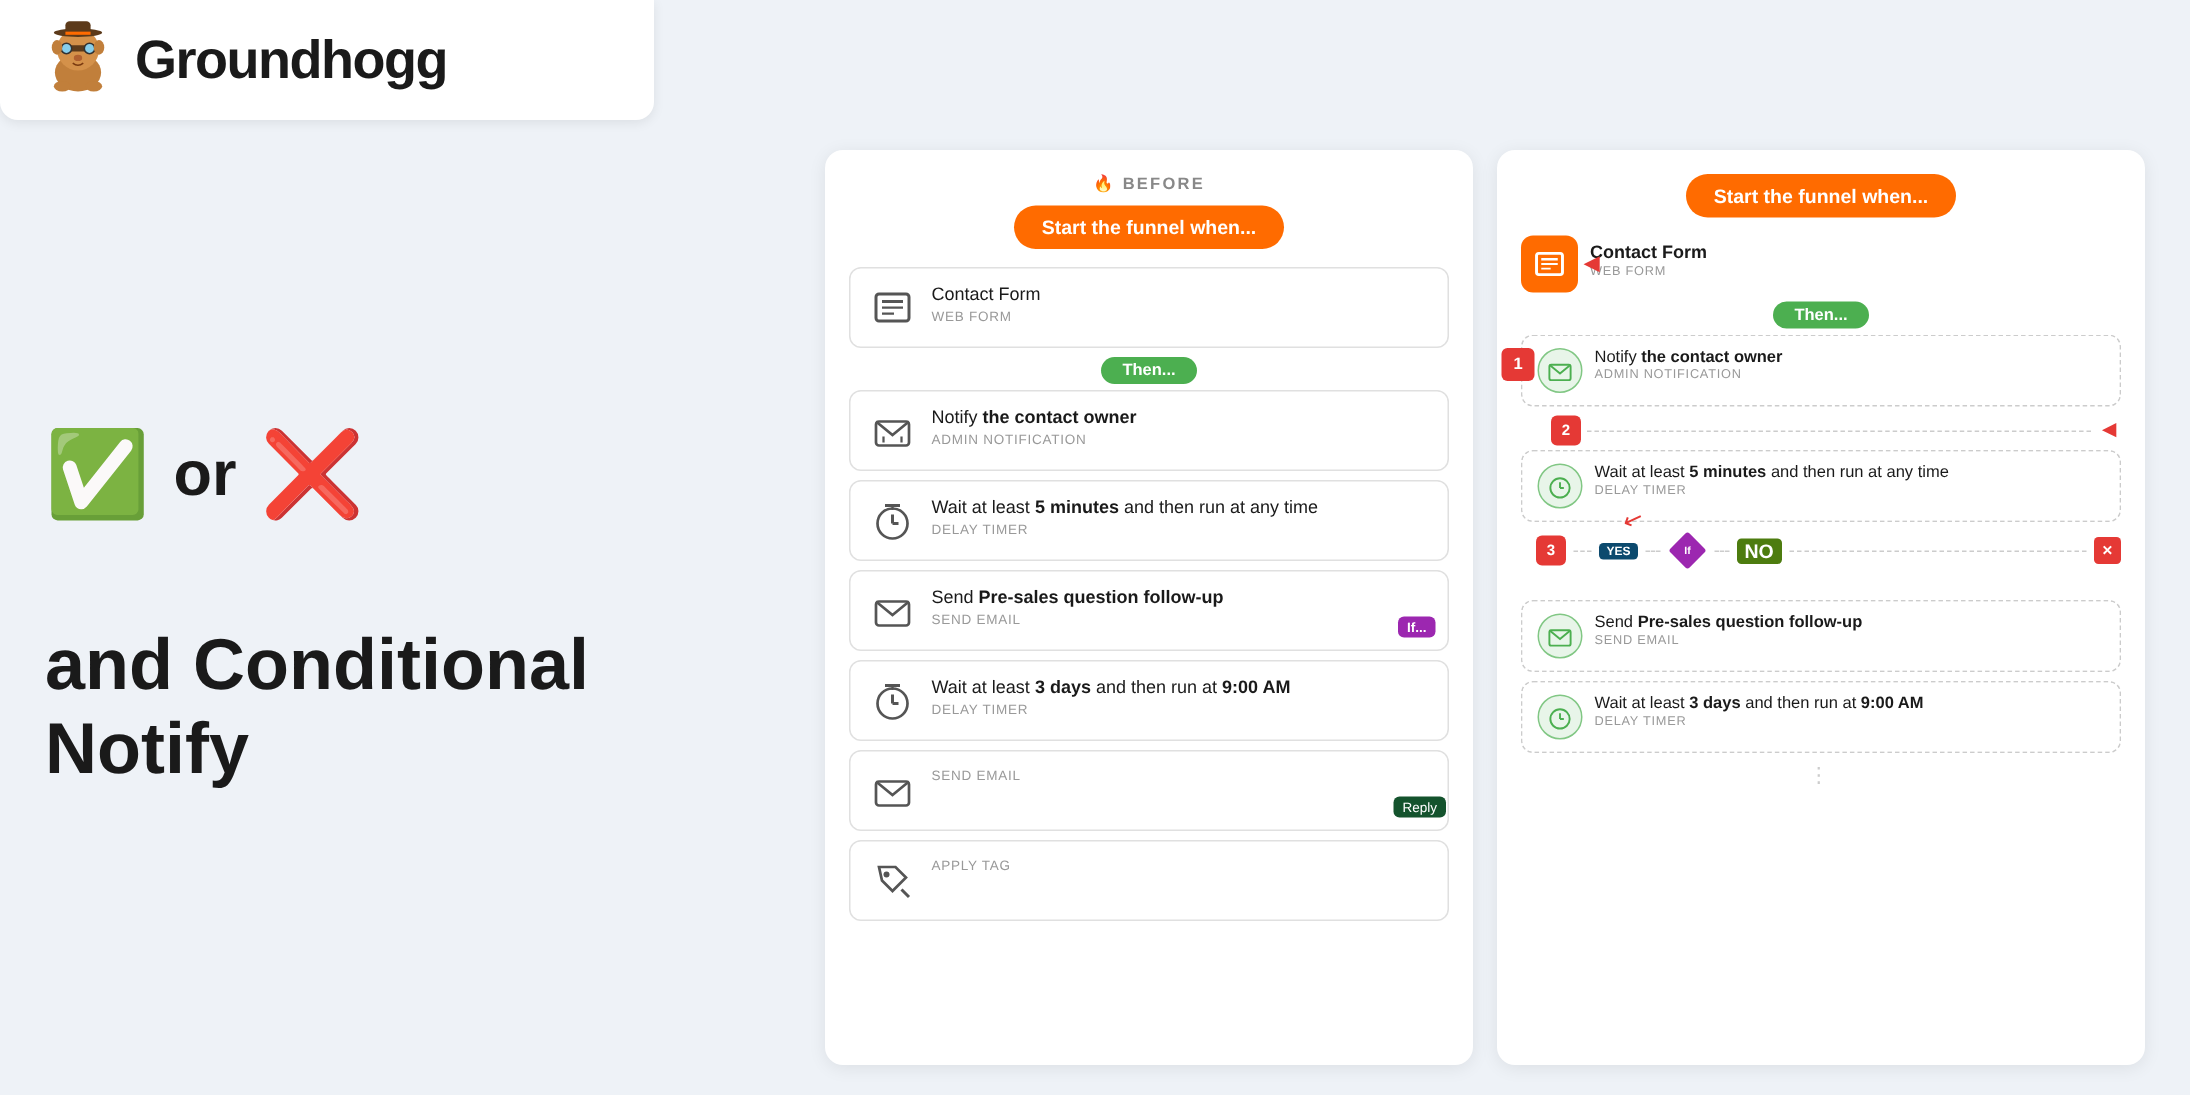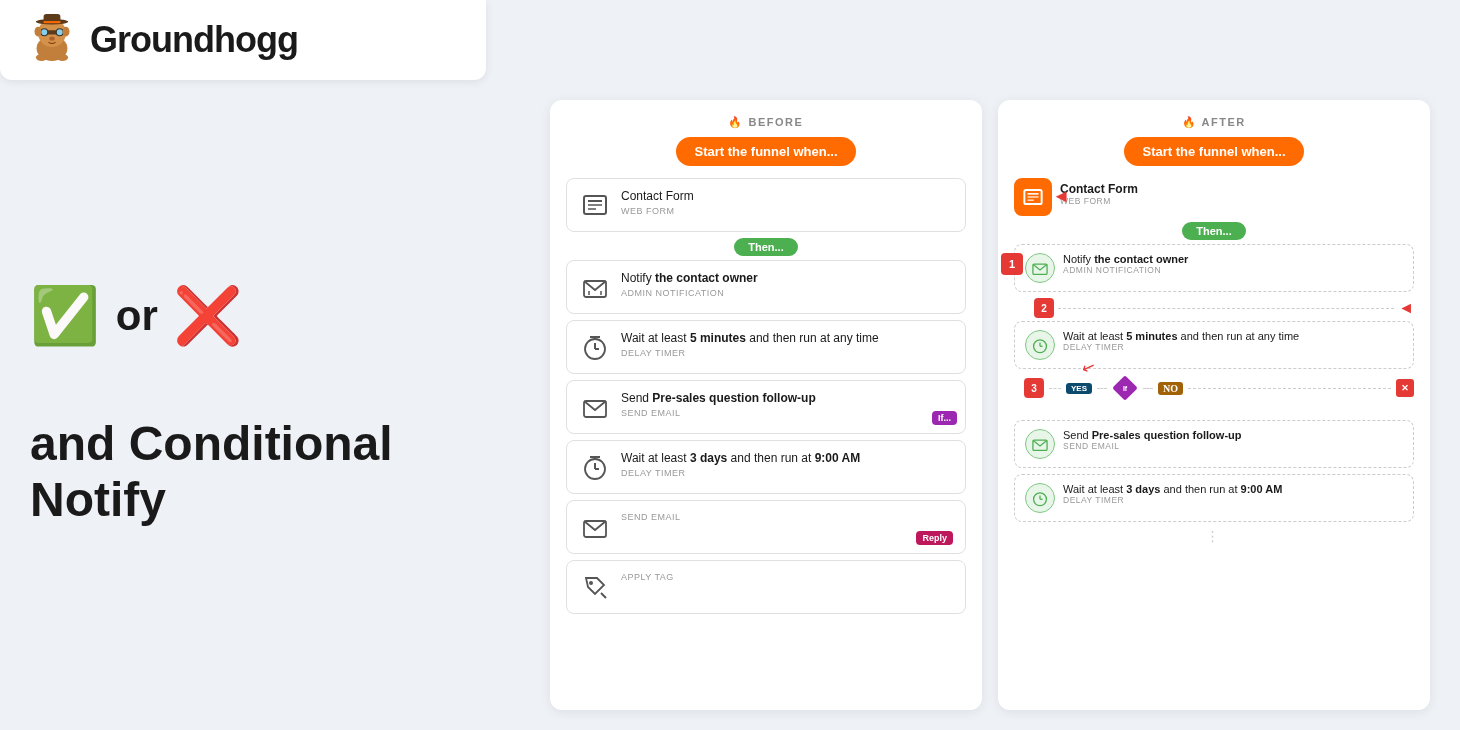--- a/index.html
+++ b/index.html
@@ -13,21 +13,21 @@
       flex-direction: column;
     }
 
     
     .header {
       background: white;
       padding: 12px 24px;
       display: flex;
       align-items: center;
       border-radius: 0 0 12px 12px;
-      width: 486px;
+      width: 436px;
       margin: 0;
       box-shadow: 0 2px 8px rgba(0,0,0,0.08);
     }
     .logo-icon {
       width: 56px;
       height: 56px;
       margin-right: 10px;
     }
     .logo-text {
       font-size: 36px;
@@ -176,27 +176,27 @@
       bottom: 8px;
       background: #9c27b0;
       color: white;
       border-radius: 4px;
       font-size: 9px;
       font-weight: 700;
       padding: 2px 6px;
     }
     .reply-badge {
       position: absolute;
-      right: 12px;
+      right: 1px;
       bottom: 8px;
-      background: #be185d;
+      background: #14532d;
       color: white;
       border-radius: 4px;
       font-size: 9px;
-      font-weight: 700;
+      font-weight: 400;
       padding: 2px 6px;
     }
   </style>
 </head>
 <body>
 
 <div class="header">
 
   <svg class="logo-icon" viewBox="0 0 80 80">
 
@@ -350,21 +350,20 @@
               <line x1="20" y1="20" x2="25" y2="25" stroke="#555" stroke-width="2"></line>
             </svg>
         </div>
         <div class="step-content">
           <div class="step-subtitle">APPLY TAG</div>
         </div>
       </div>
     </div>
 
     <div class="funnel-col" style="position:relative; overflow: visible;">
-      <div class="col-label">🔥 AFTER</div>
       <button class="start-btn">Start the funnel when...</button>
 
       <div style="display:flex; align-items:flex-start; gap:8px; margin-bottom:6px; position:relative;">
 
         <div style="position:relative; width:38px; flex-shrink:0;">
           <div style="background:#ff6b00; border-radius:8px; width:38px; height:38px; display:flex; align-items:center; justify-content:center;">
             <svg width="22" height="22" viewBox="0 0 28 28">
                 <rect x="3" y="5" width="22" height="18" rx="2" fill="none" stroke="white" stroke-width="2.5"></rect>
                 <line x1="7" y1="10" x2="21" y2="10" stroke="white" stroke-width="2"></line>
                 <line x1="7" y1="14" x2="21" y2="14" stroke="white" stroke-width="1.5"></line>
@@ -420,21 +419,21 @@
         <div style="background:#e53935; color:white; border-radius:4px; font-size:10px; font-weight:700; width:20px; height:20px; display:flex; align-items:center; justify-content:center; flex-shrink:0;">3</div>
         <div style="border-top:1.5px dashed #ccc; width:12px;"></div>
         <div style="background:#0c4a6e; color:white; border-radius:3px; font-size:8px; font-weight:700; padding:1px 5px; flex-shrink:0;">YES</div>
         <div style="border-top:1.5px dashed #ccc; width:10px;"></div>
 
         <div style="position:relative; width:26px; height:26px; flex-shrink:0; display:flex; align-items:center; justify-content:center;">
           <div style="background:#9c27b0; width:18px; height:18px; transform:rotate(45deg); border-radius:2px;"></div>
           <span style="position:absolute; color:white; font-size:7px; font-weight:700;">If</span>
         </div>
         <div style="border-top:1.5px dashed #ccc; width:10px;"></div>
-        <div style="background:#a16207; color:white; border-radius:3px; font-size:10px; font-weight:700; padding:1px 5px; flex-shrink:0;font-family:Liberation Serif, serif;">NO</div>
+        <div style="background:#4d7c0f; color:white; border-radius:3px; font-size:13px; font-weight:700; padding:1px 5px; flex-shrink:0;">NO</div>
         <div style="border-top:1.5px dashed #ccc; flex:1;"></div>
         <div style="background:#e53935; color:white; border-radius:3px; font-size:9px; font-weight:700; width:18px; height:18px; display:flex; align-items:center; justify-content:center; flex-shrink:0;">✕</div>
       </div>
 
       <div style="text-align:left; padding-left:60px; color:#e53935; font-size:16px; transform:rotate(20deg); margin:-2px 0;">↙</div>
 
       <div style="position:relative; display:flex; align-items:flex-start; gap:8px; border:1.5px dashed #ccc; border-radius:8px; padding:8px 10px; margin-bottom:6px; background:white;">
         <div style="width:30px; height:30px; border-radius:50%; background:#e8f5e9; border:1.5px solid #81c784; display:flex; align-items:center; justify-content:center; flex-shrink:0;">
           <svg width="18" height="18" viewBox="0 0 28 28">
               <rect x="3" y="8" width="22" height="16" rx="2" fill="none" stroke="#4caf50" stroke-width="2"></rect>

